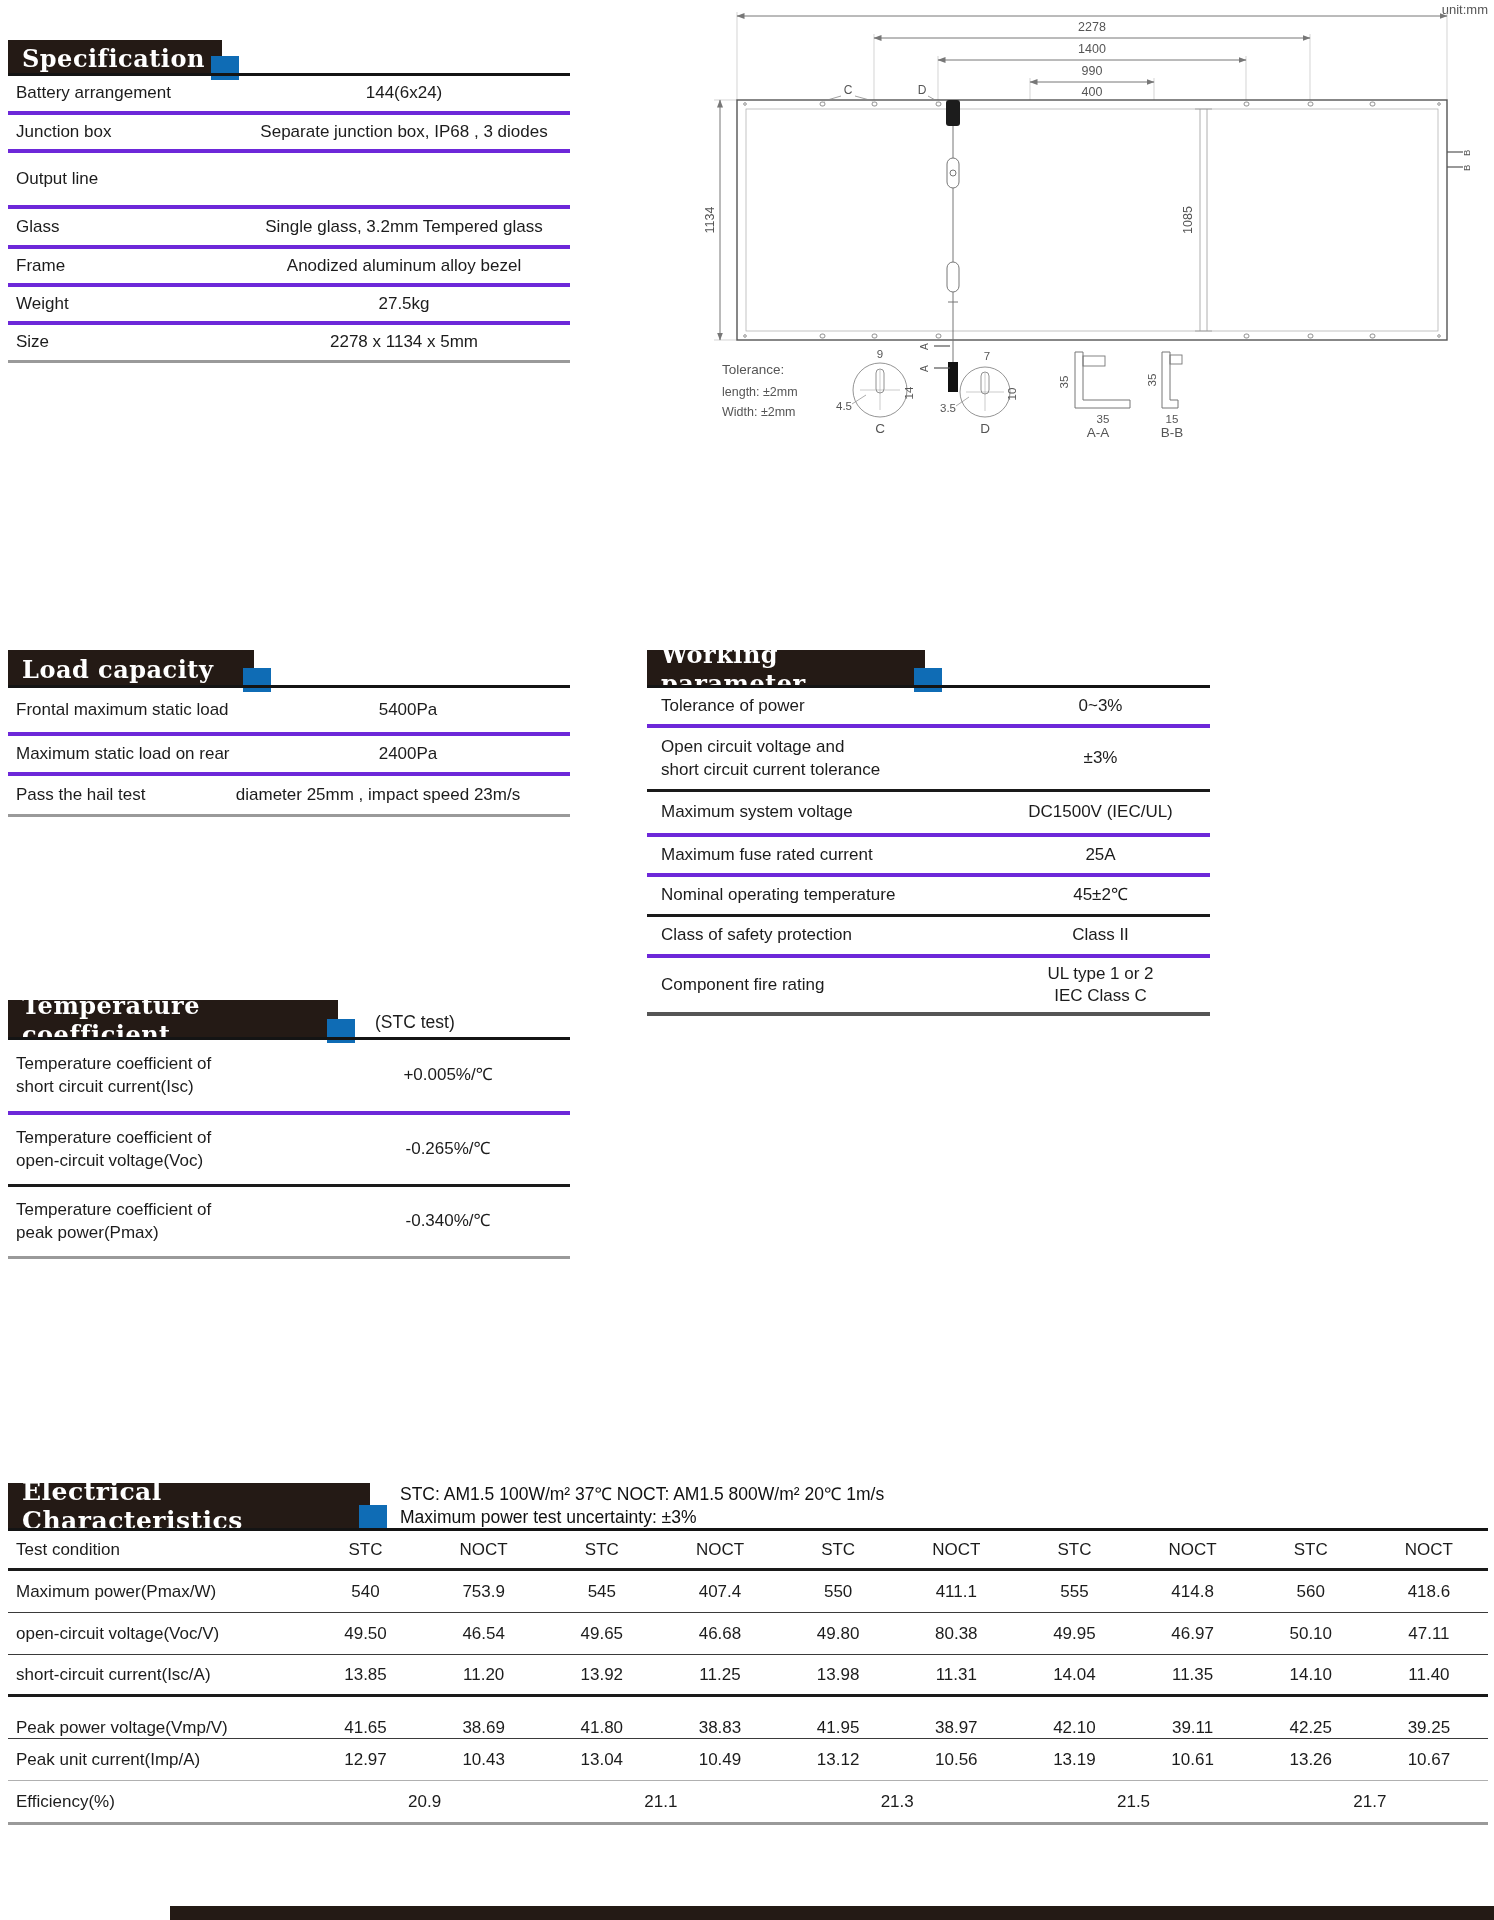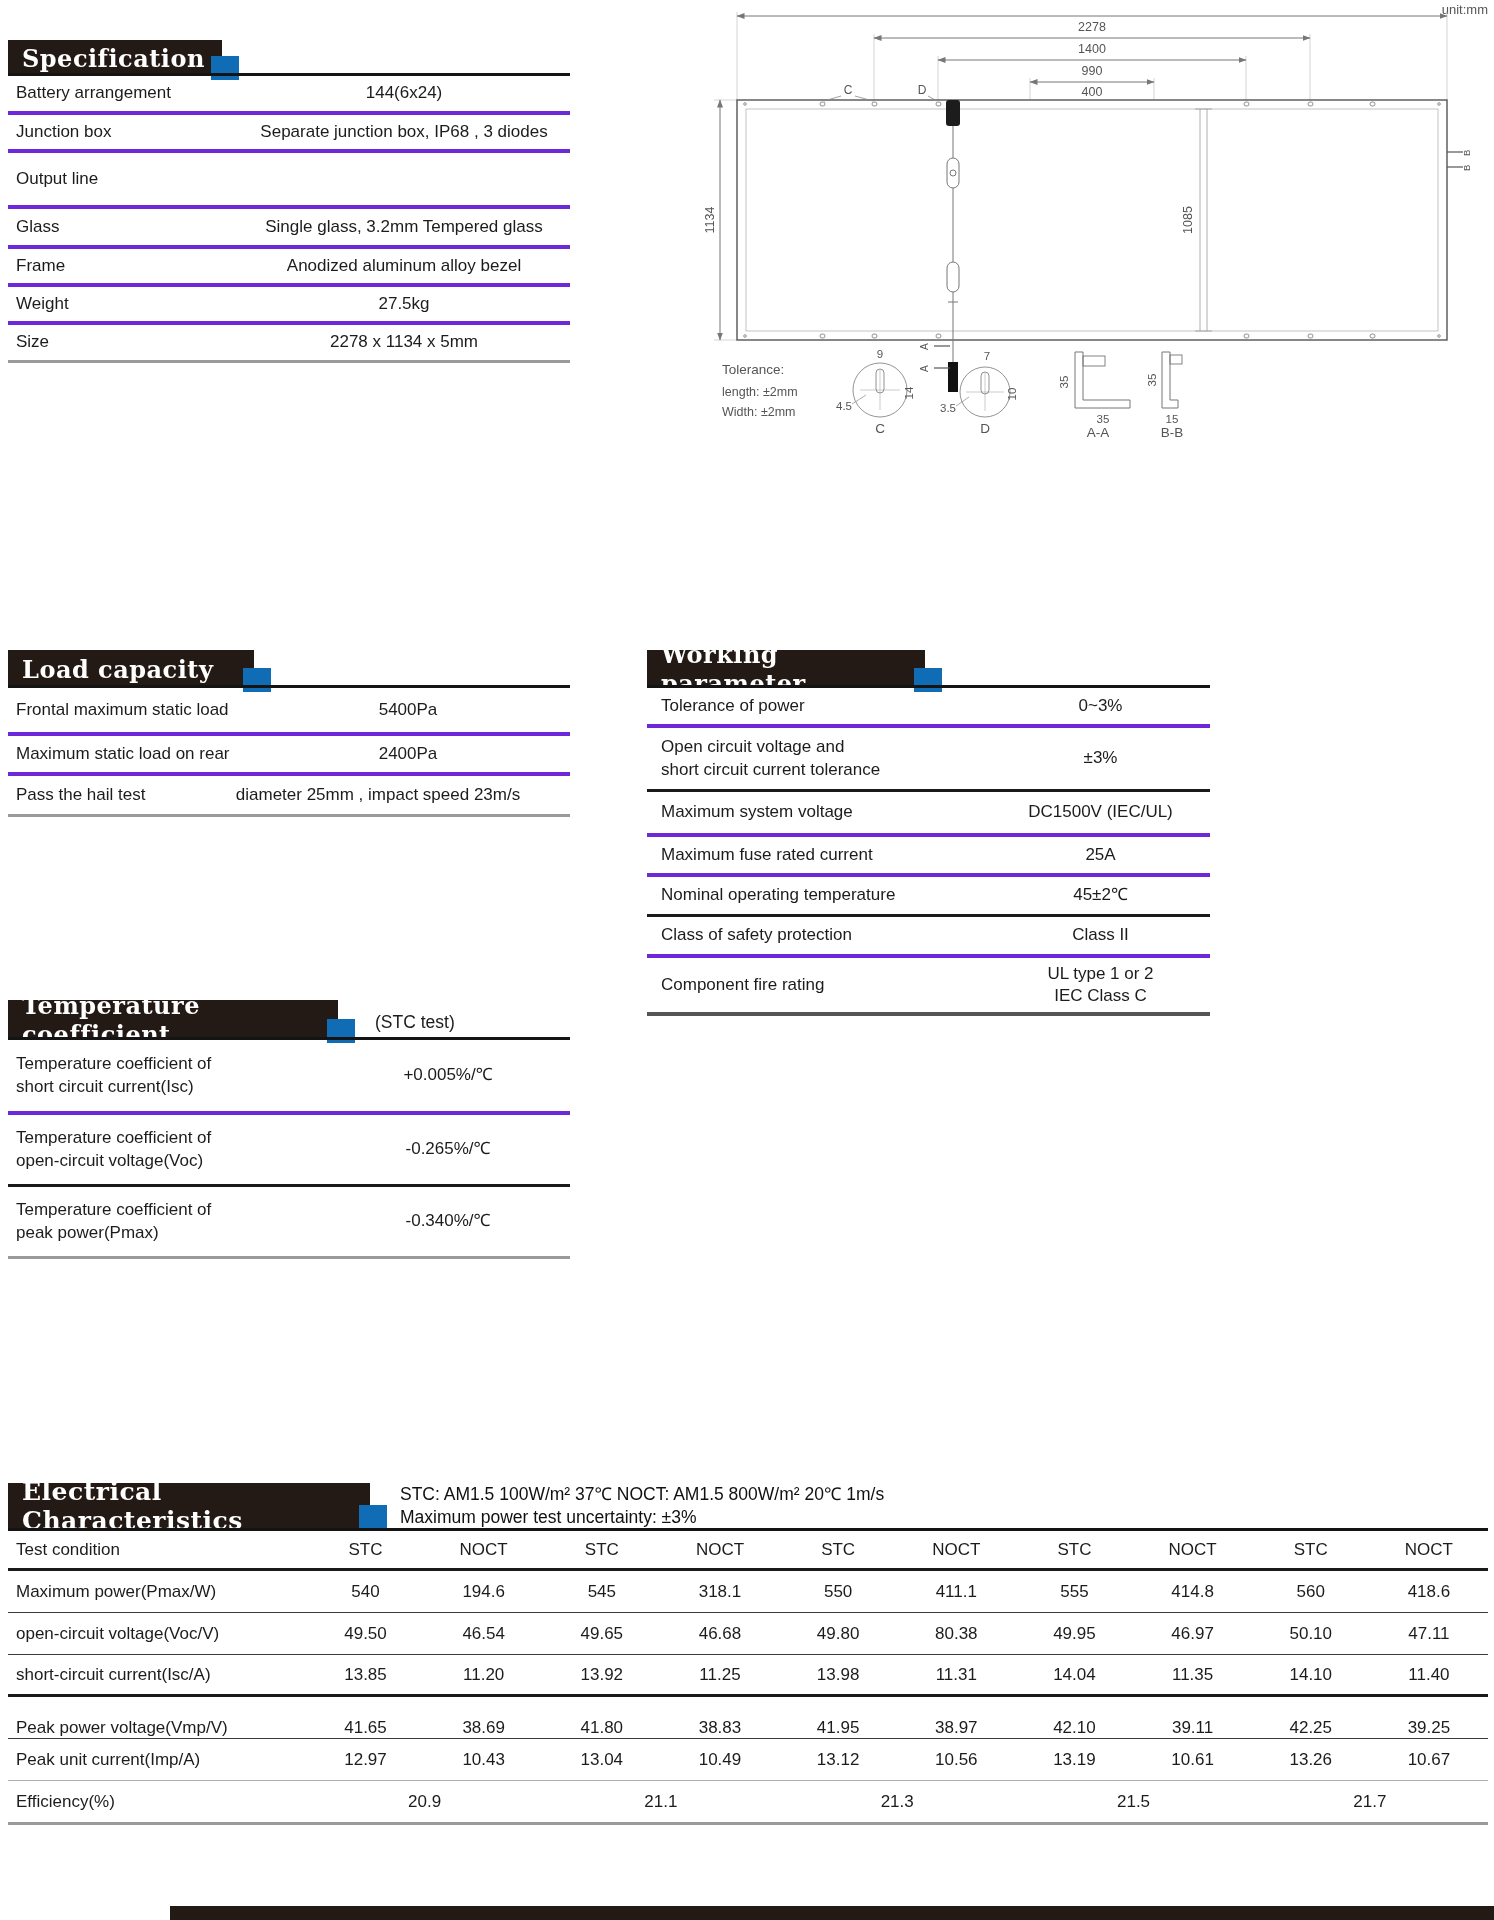--- a/index.html
+++ b/index.html
@@ -318,23 +318,23 @@
     <div class="ecell">STC</div>
     <div class="ecell">NOCT</div>
     <div class="ecell">STC</div>
     <div class="ecell">NOCT</div>
     <div class="ecell">STC</div>
     <div class="ecell">NOCT</div>
   </div>
   <div class="erow" style="height:42px;">
     <div class="elabel">Maximum power(Pmax/W)</div>
     <div class="ecell">540</div>
-    <div class="ecell">194.6</div>
+    <div class="ecell">753.9</div>
     <div class="ecell">545</div>
-    <div class="ecell">318.1</div>
+    <div class="ecell">407.4</div>
     <div class="ecell">550</div>
     <div class="ecell">411.1</div>
     <div class="ecell">555</div>
     <div class="ecell">414.8</div>
     <div class="ecell">560</div>
     <div class="ecell">418.6</div>
   </div>
   <div class="erow" style="height:42px;">
     <div class="elabel">open-circuit voltage(Voc/V)</div>
     <div class="ecell">49.50</div>

